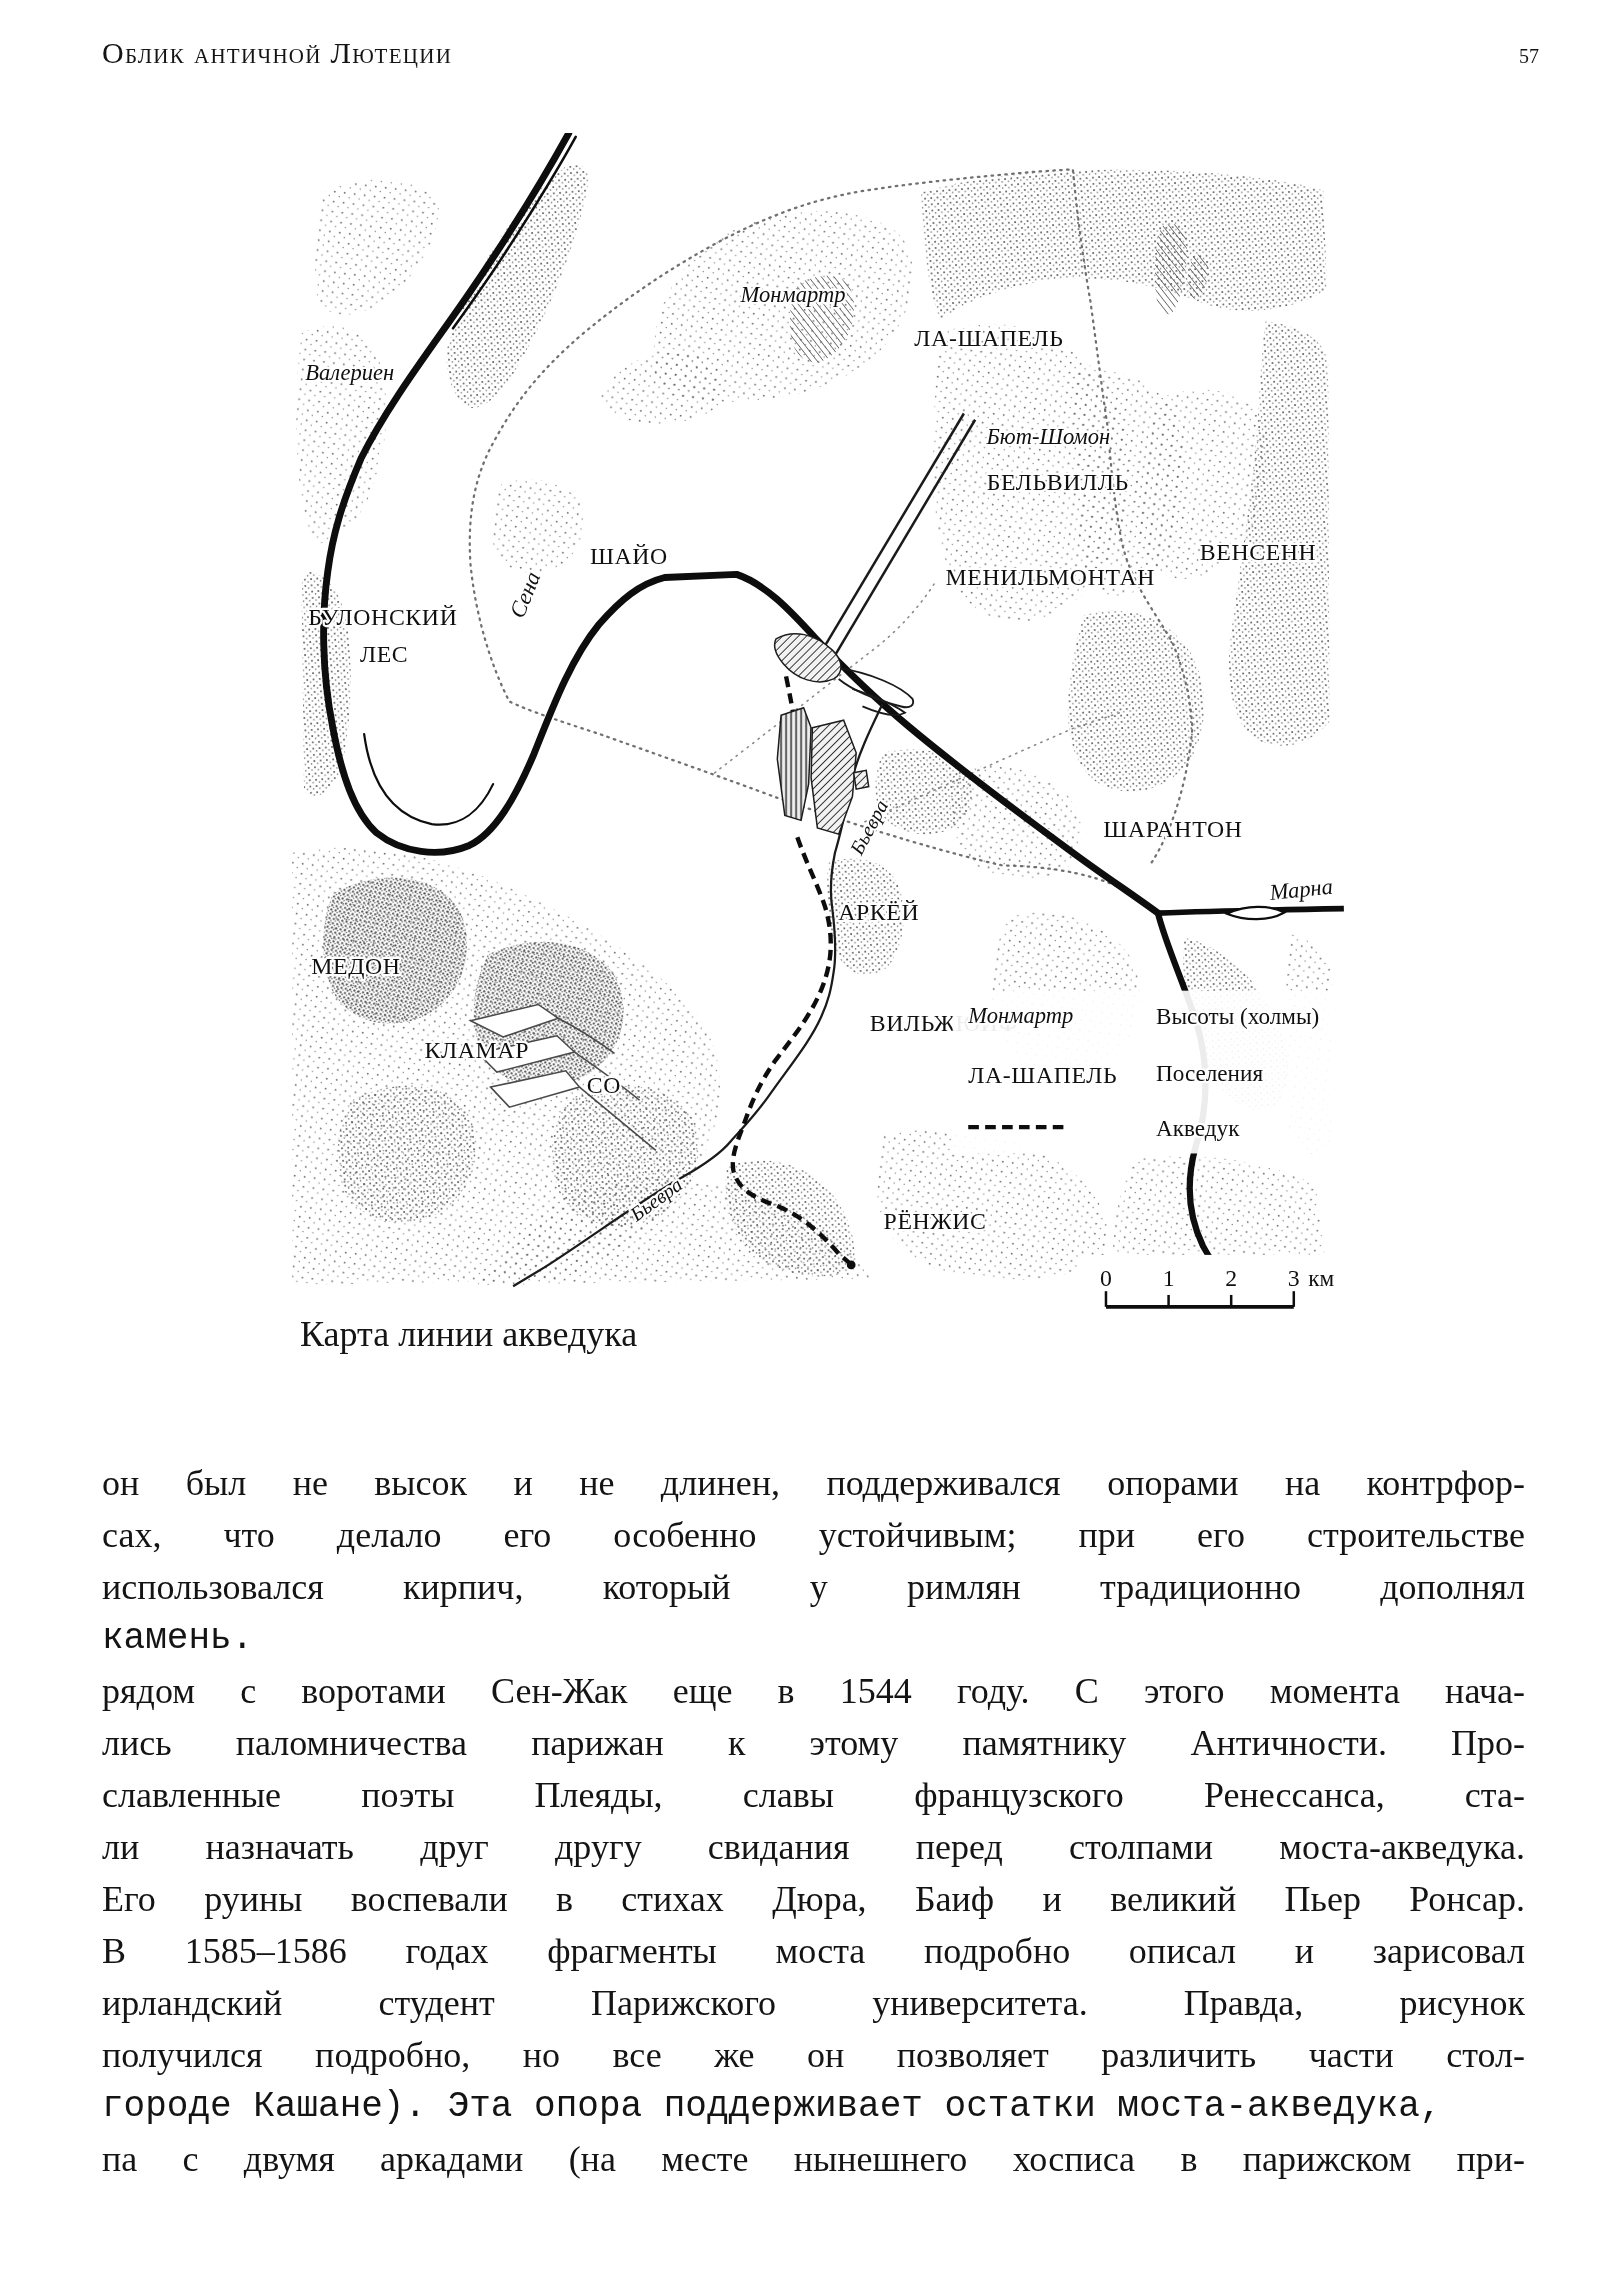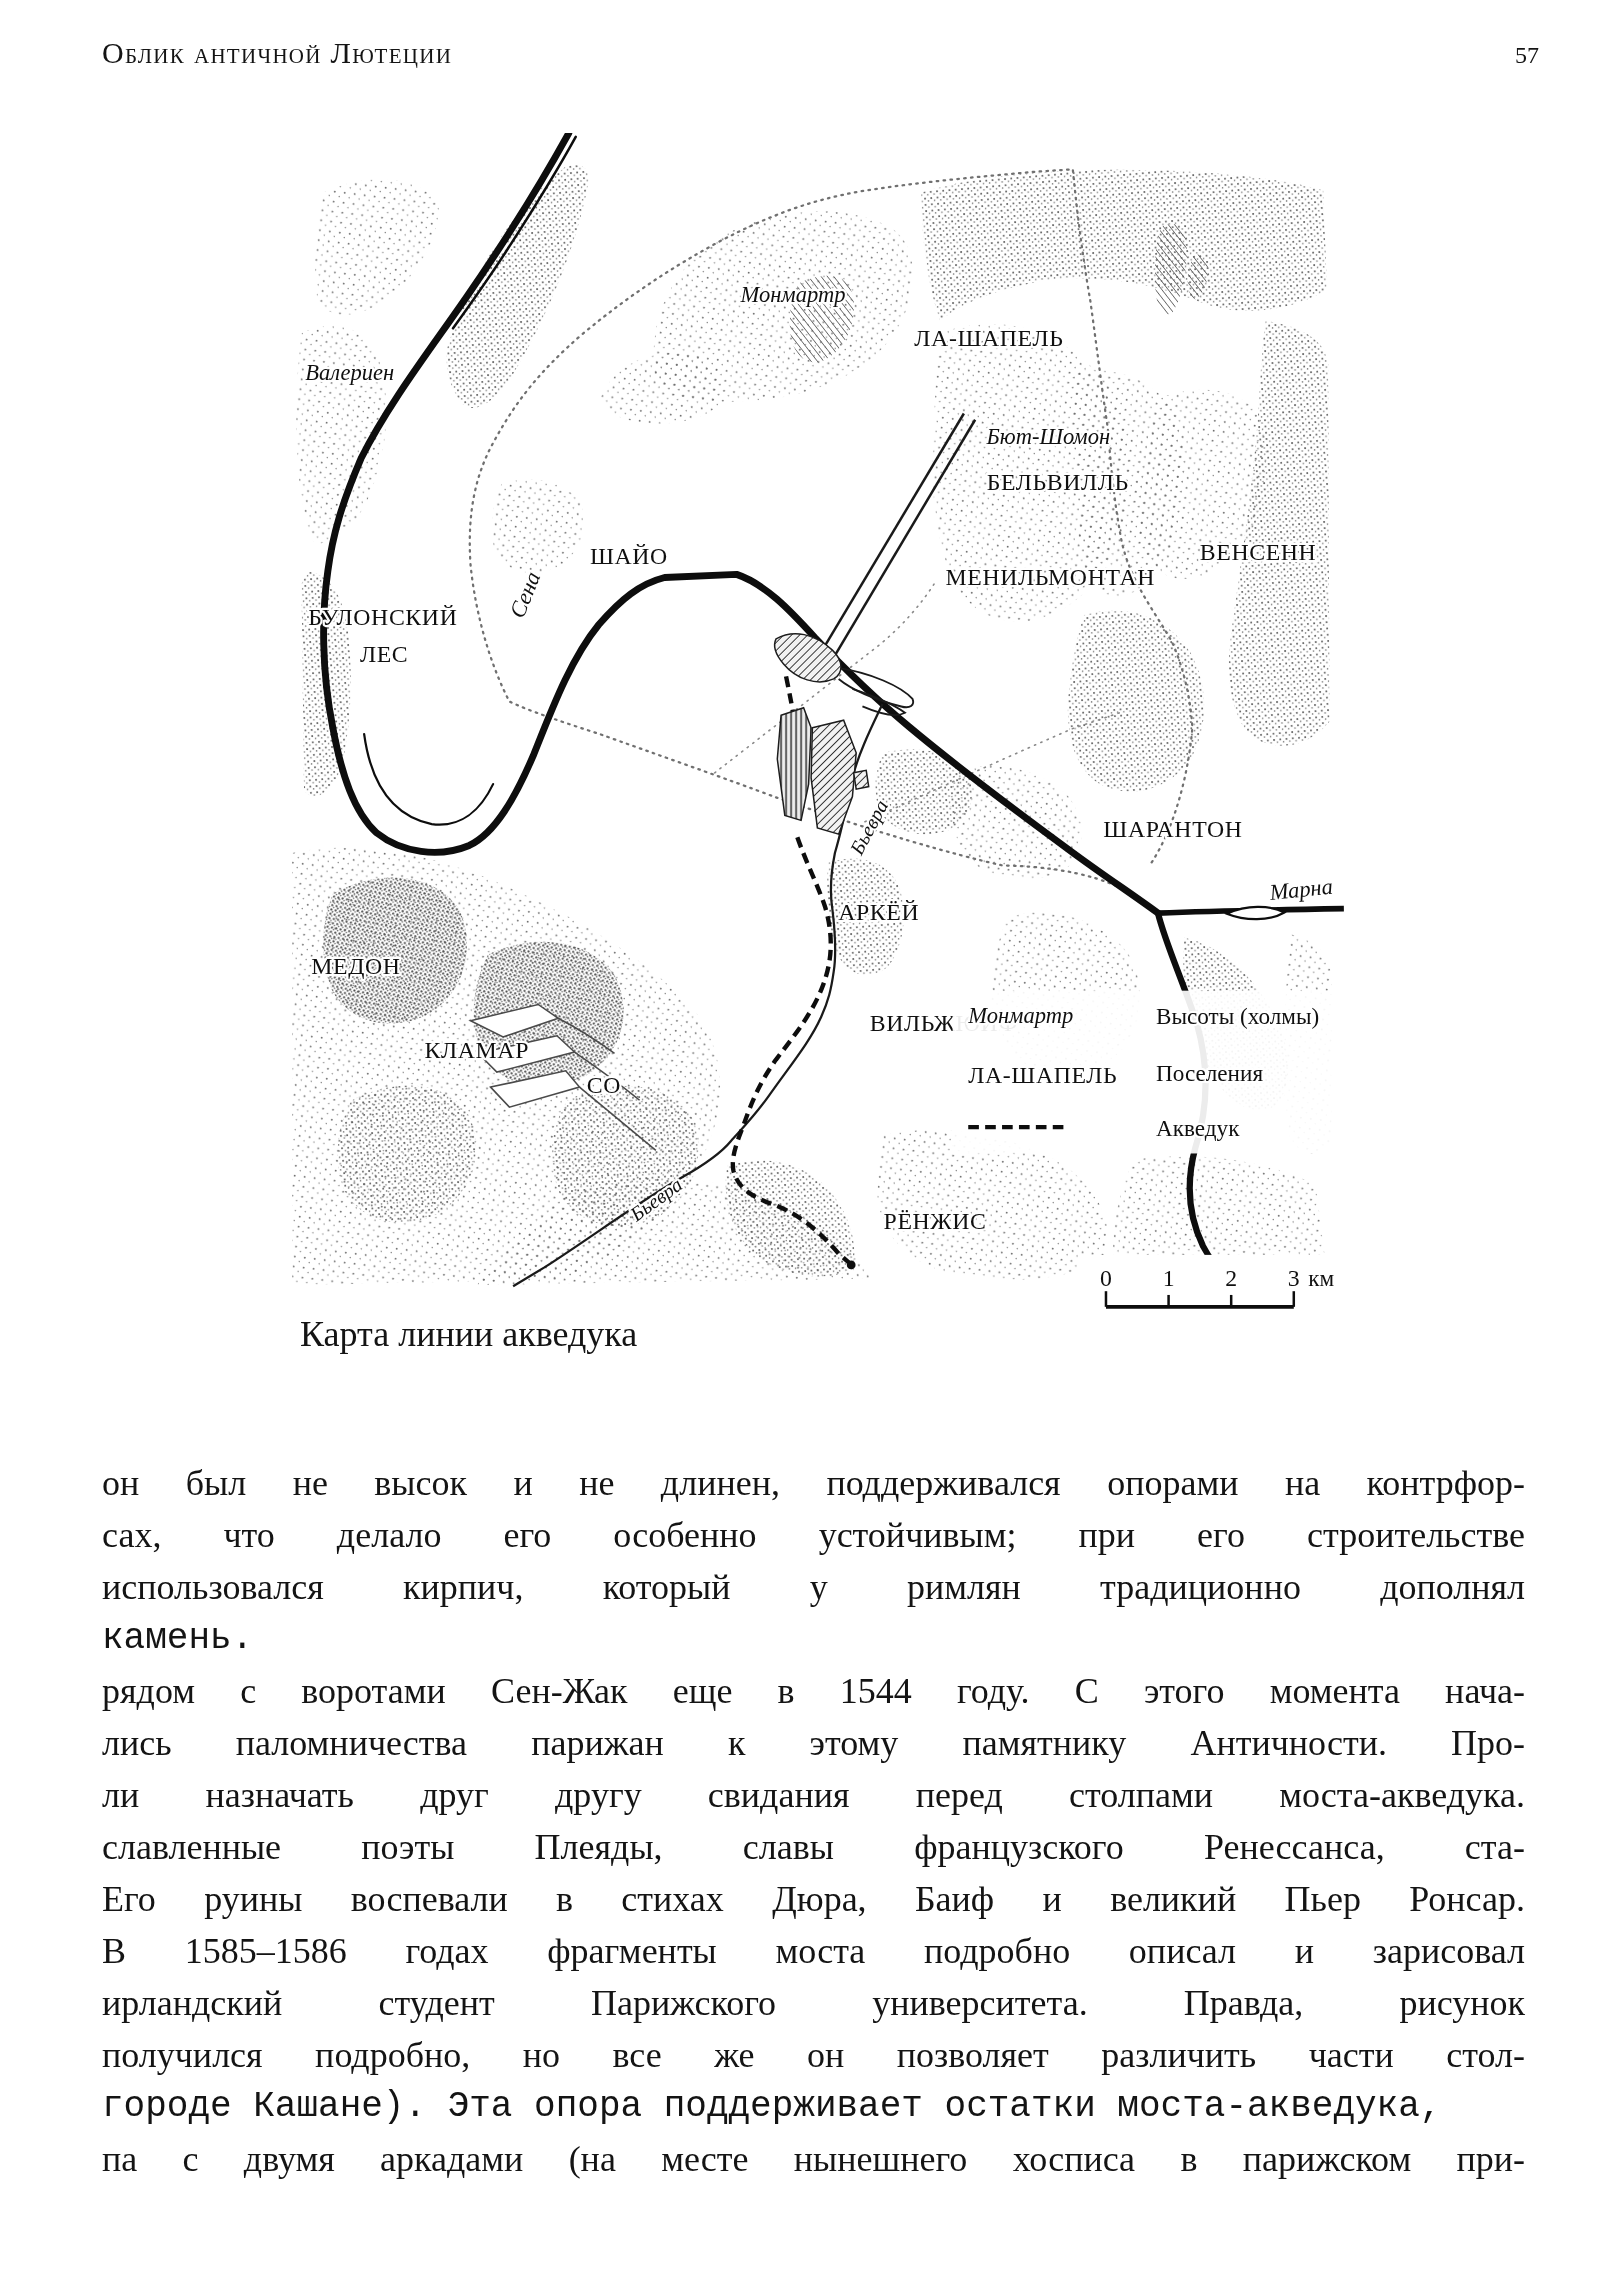--- a/index.html
+++ b/index.html
@@ -2,21 +2,21 @@
 <html style="font-size:10px"><head>
 <meta charset="utf-8">
 <style>
   html,body{margin:0;padding:0;background:#e8e8e8;}
   .page{position:relative;width:1623px;height:2295px;background:#ffffff;overflow:hidden;
         font-family:"Liberation Serif","DejaVu Serif",serif;color:#141414;}
   
   .runhead{position:absolute;top:36px;left:102px;width:1437px;display:flex;
            justify-content:space-between;align-items:baseline;}
   .rh-title{font-variant:small-caps;font-size:30px;letter-spacing:1.3px;}
-  .rh-num{font-size:24px;}
+  .rh-num{font-size:20px;}
   
   .mapwrap{position:absolute;left:289px;top:133px;width:1058px;height:1177px;}
   .caption{position:absolute;left:300px;top:1313px;font-size:36px;}
   
   .bodytext{position:absolute;left:102px;top:1457px;width:1423px;font-size:36px;line-height:52px;}
   .line{text-align:justify;text-align-last:justify;white-space:nowrap;}
   .line.lastline{text-align-last:left;font-family:Liberation Mono, monospace;}
   .line.indent{text-indent:69px;}
   
   text{fill:#101010;paint-order:stroke;stroke:#ffffff;stroke-width:7px;stroke-linejoin:round;}
@@ -219,22 +219,22 @@
 
   <div class="caption">Карта линии акведука</div>
 
   <div class="bodytext">
     <div class="line">он был не высок и не длинен, поддерживался опорами на контрфор-</div>
     <div class="line">сах, что делало его особенно устойчивым; при его строительстве</div>
     <div class="line">использовался кирпич, который у римлян традиционно дополнял</div>
     <div class="line lastline">камень.</div>
     <div class="line">рядом с воротами Сен-Жак еще в 1544 году. С этого момента нача-</div>
     <div class="line">лись паломничества парижан к этому памятнику Античности. Про-</div>
+    <div class="line">славленные поэты Плеяды, славы французского Ренессанса, ста-</div>
     <div class="line">ли назначать друг другу свидания перед столпами моста-акведука.</div>
-    <div class="line">славленные поэты Плеяды, славы французского Ренессанса, ста-</div>
     <div class="line">Его руины воспевали в стихах Дюра, Баиф и великий Пьер Ронсар.</div>
     <div class="line">В 1585–1586 годах фрагменты моста подробно описал и зарисовал</div>
     <div class="line">ирландский студент Парижского университета. Правда, рисунок</div>
     <div class="line">получился подробно, но все же он позволяет различить части стол-</div>
     <div class="line lastline">городе Кашане). Эта опора поддерживает остатки моста-акведука,</div>
     <div class="line">па с двумя аркадами (на месте нынешнего хосписа в парижском при-</div>
   </div>
 
 </div>
 

